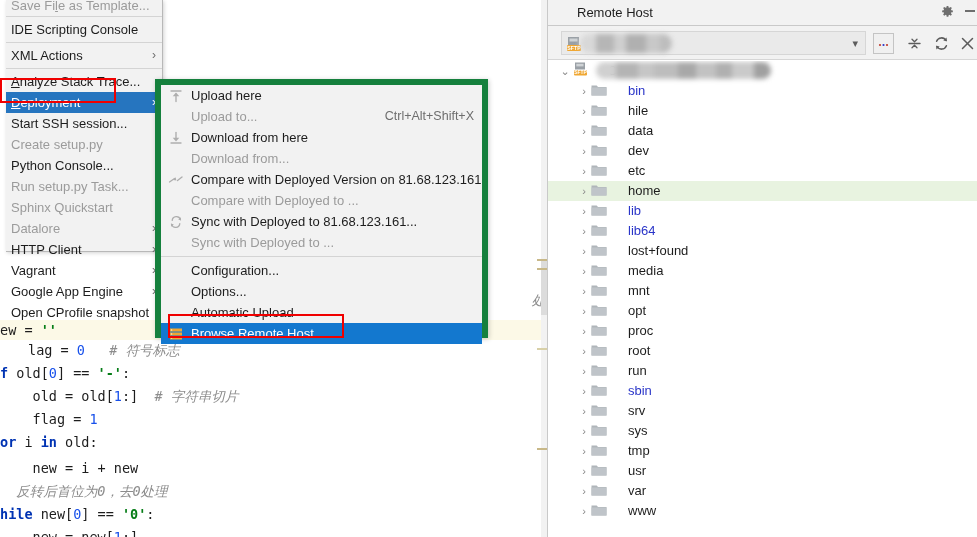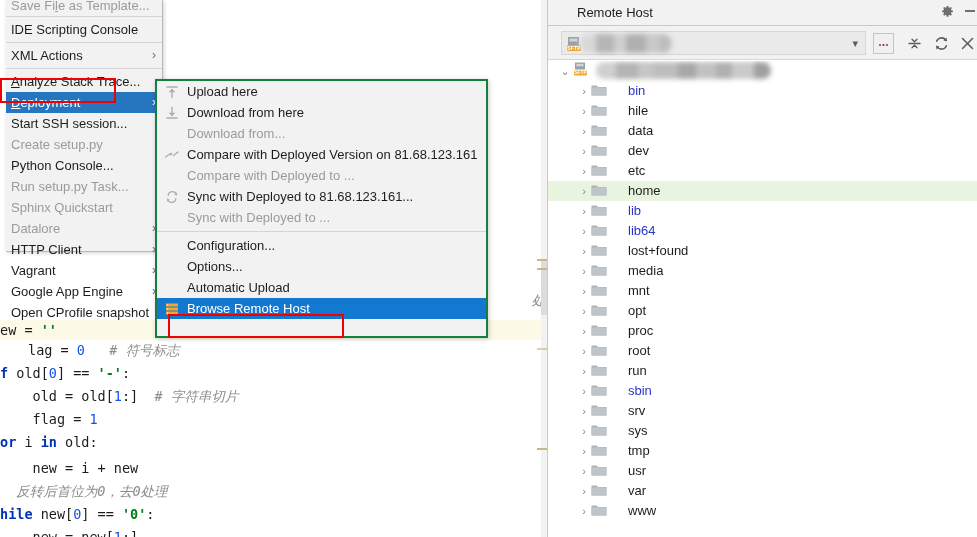--- a/index.html
+++ b/index.html
@@ -69,21 +69,21 @@
     color: #6e6e6e; line-height: 21px;
   }
   .mi.sel .arrow { color: #ffffff; }
   .mi .mn { text-decoration: underline; }
   .msep { height: 1px; background: #d4d4d4; margin: 2px 0; }
 
   
   .submenu {
     position: absolute; left: 155px; top: 79px; width: 333px; height: 259px;
     background: #f2f2f2;
-    border: 2px solid #15803d;
+    border: 6px solid #15803d;
     box-shadow: 1px 1px 5px rgba(0,0,0,0.20);
     z-index: 25;
   }
   .smi {
     position: relative; height: 21px; line-height: 21px;
     padding-left: 30px; padding-right: 10px;
     white-space: nowrap; font-size: 13px; color: #1d1d1d; cursor: default;
   }
   .smi.disabled { color: #9b9b9b; }
   .smi.sel { background: #1378cf; color: #ffffff; }
@@ -227,20 +227,21 @@
   <div class="submenu" id="deploy-submenu">
       <div class="smi"><span class="ico">
           <svg width="16" height="16" viewBox="0 0 16 16">
             <g stroke="#5c5c5c" stroke-width="1.4" fill="none" stroke-linecap="round">
               <line x1="3" y1="3" x2="13" y2="3"></line>
               <line x1="8" y1="6" x2="8" y2="13.5"></line>
             </g>
             <path d="M8 4.6 L11.3 8.2 L4.7 8.2 Z" fill="#5c5c5c"></path>
           </svg>
         </span><span><span class="mn">U</span>pload here</span></div>
+      <div class="smi disabled"><span>Upload to...</span><span class="shortcut">Ctrl+Alt+Shift+X</span></div>
       <div class="smi"><span class="ico">
           <svg width="16" height="16" viewBox="0 0 16 16">
             <g stroke="#5c5c5c" stroke-width="1.4" fill="none" stroke-linecap="round">
               <line x1="3" y1="13" x2="13" y2="13"></line>
               <line x1="8" y1="2.5" x2="8" y2="9"></line>
             </g>
             <path d="M8 11.4 L11.3 7.8 L4.7 7.8 Z" fill="#5c5c5c"></path>
           </svg>
         </span><span><span class="mn">D</span>ownload from here</span></div>
       <div class="smi disabled"><span>Download from...</span></div>

